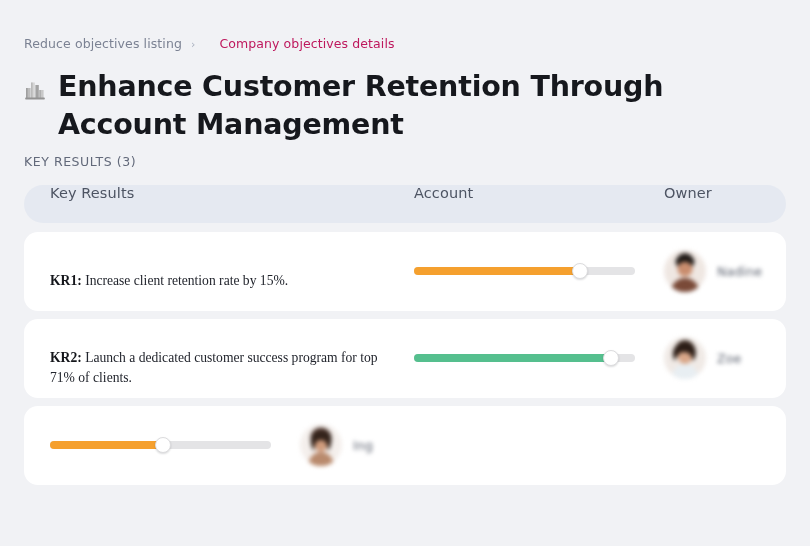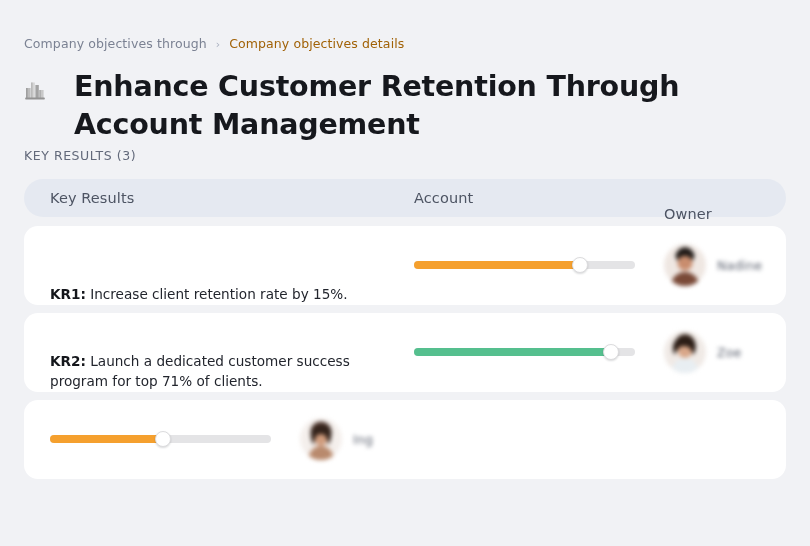--- a/index.html
+++ b/index.html
@@ -35,29 +35,30 @@
   .crumb-link {
     color: #7b8293;
     letter-spacing: .1px;
   }
   .crumb-sep {
     color: #a9b0bf;
     font-size: 11px;
     transform: translateY(-.5px);
   }
   .crumb-current {
-    color: #a16207;
+    color: #be185d;
     letter-spacing: .1px;
+    margin-left: 15px;
   }
 
   
   .title-row {
     display: flex;
     align-items: flex-start;
-    gap: 28px;
+    gap: 12px;
     margin-top: 17px;
     max-width: 700px;
   }
   .title-icon {
     flex: 0 0 auto;
     width: 22px;
     height: 26px;
     margin-top: 11px;
     position: relative;
     filter: grayscale(1);
@@ -66,70 +67,70 @@
   .page-title {
     font-size: 28.5px;
     line-height: 1.34;
     font-weight: 700;
     color: #16181d;
     letter-spacing: -0.2px;
   }
 
   
   .section-label {
-    margin-top: 4px;
+    margin-top: 10px;
     font-size: 12.5px;
     letter-spacing: .55px;
     color: #62697a;
     text-transform: uppercase;
   }
 
   
   .table {
     margin-top: 16px;
   }
 
   .table-head {
     display: flex;
-    align-items: center;
     height: 38px;
     background: #e5e9f1;
     border-radius: 19px;
     padding: 0 0 0 26px;
   }
   .th {
     font-size: 14.5px;
     color: #4d5463;
     font-weight: 400;
     letter-spacing: .1px;
   }
   .col-kr     { width: 364px; flex: 0 0 364px; }
   .col-status { width: 250px; flex: 0 0 250px; }
-  .col-owner  { flex: 1 1 auto; margin-top: 32px; }
+  .col-owner  { flex: 1 1 auto; }
 
   .rows { margin-top: 9px; }
 
   .row {
     display: flex;
     align-items: stretch;
     background: #ffffff;
     border-radius: 14px;
     min-height: 79px;
     margin-bottom: 8px;
     padding-left: 26px;
     position: relative;
   }
 
   .cell-kr {
     width: 364px;
     flex: 0 0 364px;
     display: flex;
-    align-items: flex-end;
+    align-items: center;
     padding-top: 20px;
     padding-right: 24px;
+    font-family: Liberation Serif, serif;
   }
   .kr-text {
     font-size: 13.6px;
     line-height: 1.5;
     color: #22252d;
   }
   .kr-text b {
     font-weight: 700;
     color: #14161b;
   }
@@ -199,21 +200,21 @@
     letter-spacing: .2px;
     user-select: none;
   }
 </style>
 </head>
 <body>
 
 <div class="page">
 
   <nav class="breadcrumb">
-    <span class="crumb-link">Company objectives through</span>
+    <span class="crumb-link">Reduce objectives listing</span>
     <span class="crumb-sep">›</span>
     <span class="crumb-current">Company objectives details</span>
   </nav>
 
   <div class="title-row">
     <span class="title-icon">
       <svg width="22" height="22" viewBox="0 0 22 22" aria-hidden="true">
         <rect x="2" y="9" width="4.6" height="10" fill="#b8bcc4"></rect>
         <rect x="2" y="9" width="1.6" height="10" fill="#9a9fa8"></rect>
         <rect x="7.2" y="3.5" width="3.6" height="15.5" fill="#d2d5db"></rect>

